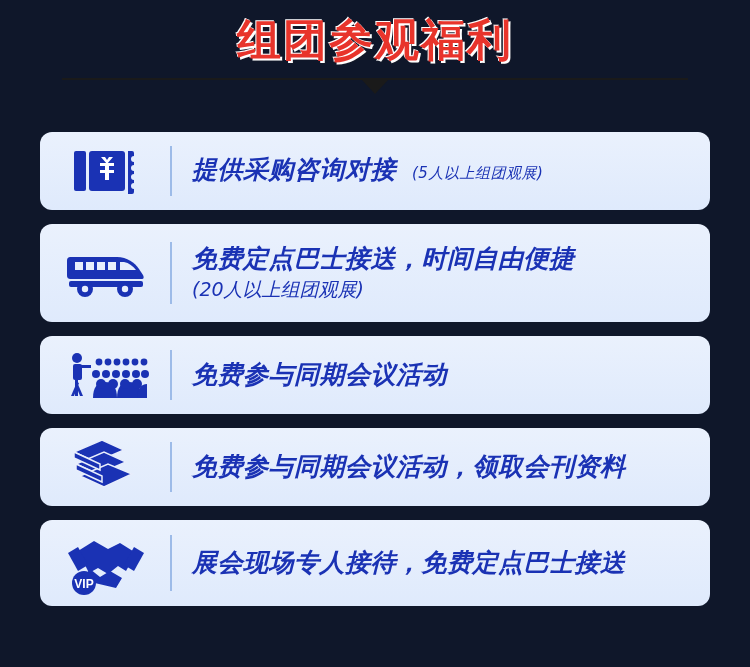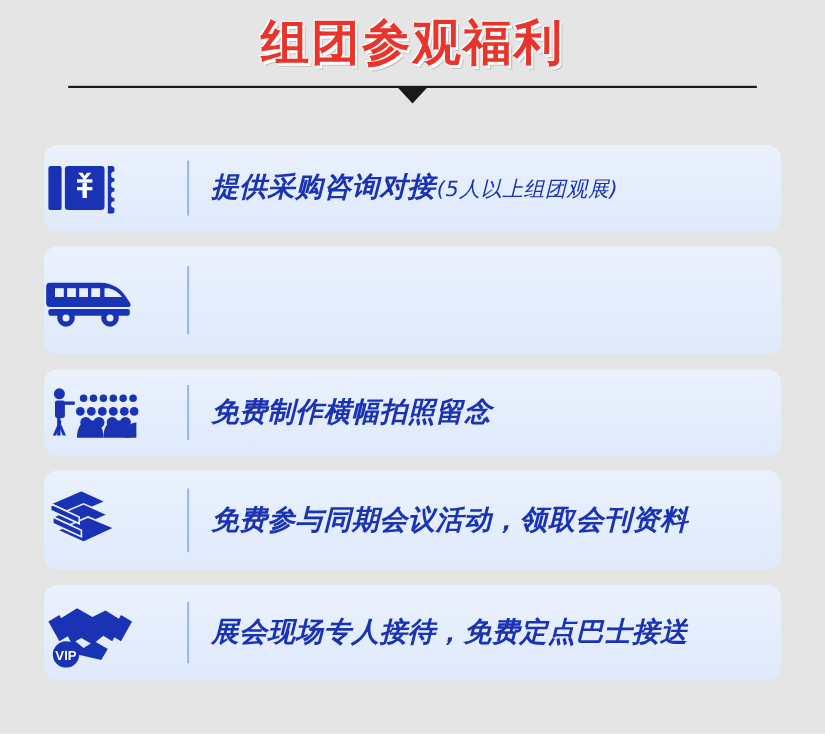--- a/index.html
+++ b/index.html
@@ -10,21 +10,21 @@
     width: 750px;
     height: 667px;
     background: #ffffff;
     font-family: "Liberation Sans", sans-serif;
     overflow: hidden;
   }
   .page {
     position: relative;
     width: 750px;
     height: 667px;
-    background: #e5e5e5;
+    background: #0f172a;
   }
 
   
   .title-wrap {
     position: relative;
     width: 750px;
     height: 108px;
   }
   .title {
     position: absolute;
@@ -75,30 +75,30 @@
     align-items: center;
     background: linear-gradient(180deg, #eaf1fd 0%, #dfeafc 100%);
     border-radius: 12px;
     margin-bottom: 14px;
     box-sizing: border-box;
     overflow: hidden;
   }
   .row.r1 { height: 78px; }
   .row.r2 { height: 98px; }
   .row.r3 { height: 78px; }
-  .row.r4 { height: 90px; }
+  .row.r4 { height: 78px; }
   .row.r5 { height: 86px; }
 
   .icon-cell {
     width: 132px;
     min-width: 132px;
     height: 100%;
     display: flex;
     align-items: center;
-    justify-content: flex-start;
+    justify-content: center;
     position: relative;
   }
   .icon-cell::after {
     content: "";
     position: absolute;
     right: 0;
     top: 18%;
     height: 64%;
     width: 2px;
     background: #9dbbe8;
@@ -118,24 +118,24 @@
     letter-spacing: 0.5px;
   }
   .sub-text {
     font-size: 19px;
     line-height: 28px;
     font-style: italic;
     color: #1a32b4;
     font-family: "DejaVu Sans", "Liberation Sans", sans-serif;
   }
   .inline-sub {
-    font-size: 19px;
+    font-size: 15px;
     font-weight: normal;
     font-style: italic;
-    margin-left: 1px;
+    margin-left: 16px;
   }
 
   
   .ic { display: block; }
 </style>
 </head>
 <body>
 
 <div class="page">
 
@@ -182,20 +182,24 @@
             <rect x="21" y="17" width="8" height="8"></rect>
             <rect x="32" y="17" width="8" height="8"></rect>
             <rect x="43" y="17" width="8" height="8"></rect>
             <path d="M55 17 h4 c5 1 9 4 12 8 h-16 z"></path>
           </g>
           <g fill="#e8eefc">
             <circle cx="20" cy="44" r="3.2"></circle>
             <circle cx="60" cy="44" r="3.2"></circle>
           </g>
         </svg>
+      </div>
+      <div class="text-cell">
+        <div class="main-text">免费定点巴士接送，时间自由便捷</div>
+        <div class="sub-text">(20人以上组团观展)</div>
       </div>
     </div>
 
     <div class="row r3">
       <div class="icon-cell">
         <svg class="ic" width="86" height="50" viewBox="0 0 86 50">
           <g fill="#1a32b4">
 
             <circle cx="14" cy="8" r="5"></circle>
             <rect x="10" y="14" width="9" height="16" rx="2"></rect>
@@ -224,21 +228,21 @@
             <path d="M54 48 c0 -10 4 -16 12 -16 s12 6 12 16 z"></path>
             <path d="M74 48 c0 -9 4 -14 10 -14 v14 z"></path>
             <circle cx="38" cy="34" r="5"></circle>
               <circle cx="50" cy="34" r="5"></circle>
             <circle cx="62" cy="34" r="5"></circle>
               <circle cx="74" cy="34" r="5"></circle>
           </g>
         </svg>
       </div>
       <div class="text-cell">
-        <div class="main-text">免费制作横幅拍照留念</div>
+        <div class="main-text">免费参与同期会议活动</div>
       </div>
     </div>
 
     <div class="row r4">
       <div class="icon-cell">
         <svg class="ic" width="76" height="62" viewBox="0 0 76 62">
           <g fill="#1a32b4" stroke="#e8eefc" stroke-width="1.5">
             <path d="M6 16 l28 -12 l22 10 l-28 12 z"></path>
             <path d="M8 28 l28 -12 l22 10 l-28 12 z"></path>
             <path d="M12 40 l28 -12 l24 10 l-28 13 z"></path>

